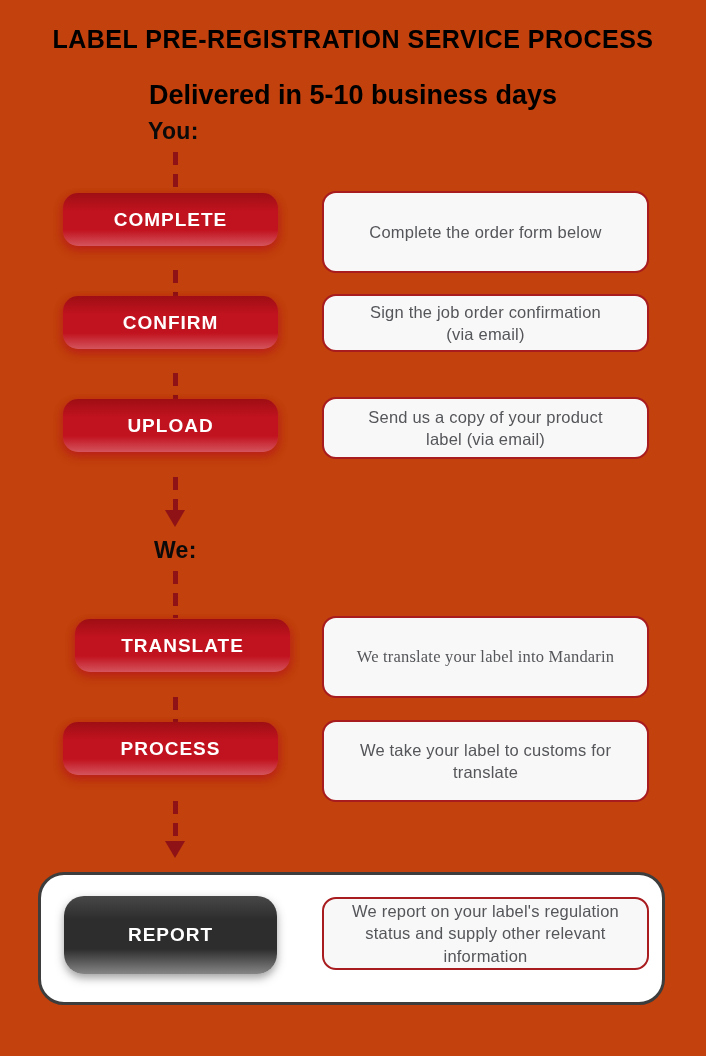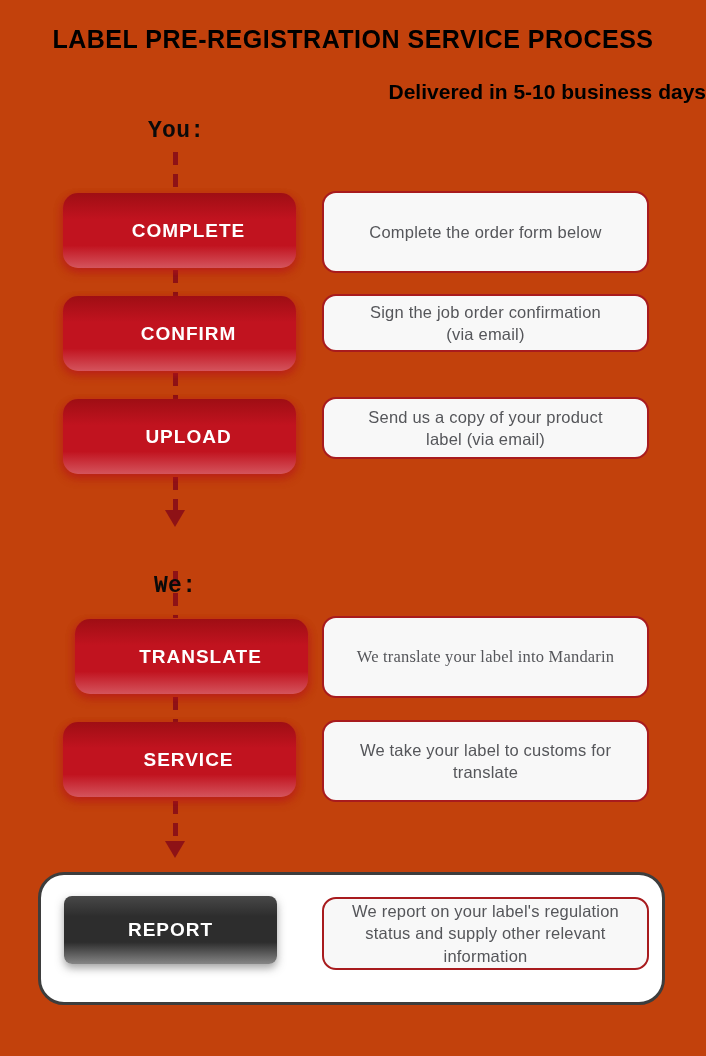--- a/index.html
+++ b/index.html
@@ -28,32 +28,31 @@
     top: 25px; left: 0; width: 100%;
     text-align: center;
     font-size: 25px;
     font-weight: bold;
     letter-spacing: 0.5px;
     color: var(--title_text);
   }
   .page-subtitle {
     position: absolute;
     top: 80px; left: 0; width: 100%;
-    text-align: right;
-    font-size: 21px;
+    text-align: center;
+    font-size: 27px;
     font-weight: bold;
     color: var(--title_text);
   }
   .section-label {
     position: absolute;
     font-size: 23px;
     font-weight: bold;
     color: #0a0a0a;
     letter-spacing: 0.3px;
-    font-family: Liberation Mono, monospace;
   }
   .connector {
     position: absolute;
     left: 173px;
     width: 5px;
     background: repeating-linear-gradient(180deg,
       var(--connector_red) 0px, var(--connector_red) 13px,
       transparent 13px, transparent 22px);
   }
   .arrowhead {
@@ -61,38 +60,37 @@
     left: 165px;
     width: 0; height: 0;
     border-left: 10px solid transparent;
     border-right: 10px solid transparent;
     border-top: 17px solid var(--connector_red);
   }
   .step-button {
     position: absolute;
     left: 63px;
     width: 215px;
-    height: 75px;
+    height: 53px;
     border-radius: 15px;
     display: flex;
     align-items: center;
     justify-content: center;
     color: #ffffff;
     font-weight: bold;
     font-size: 19px;
     letter-spacing: 1px;
     background: linear-gradient(180deg,
       var(--step_button_red_dark) 0%,
       var(--step_button_red) 35%,
       var(--step_button_red) 70%,
       var(--step_button_red_fade) 100%);
     box-shadow: 0 5px 10px rgba(185, 18, 30, 0.45),
                 -3px 2px 6px rgba(185, 18, 30, 0.25),
                  3px 2px 6px rgba(185, 18, 30, 0.25);
-    padding-left: 18px;
   }
   .desc-box {
     position: absolute;
     left: 322px;
     width: 327px;
     box-sizing: border-box;
     border: 2px solid var(--description_border_red);
     border-radius: 14px;
     background: var(--description_background);
     color: var(--description_text);
@@ -110,22 +108,22 @@
     left: 38px; top: 872px;
     width: 627px; height: 133px;
     box-sizing: border-box;
     border: 3px solid var(--final_box_border);
     border-radius: 26px;
     background: #ffffff;
   }
   .report-button {
     position: absolute;
     left: 64px; top: 896px;
-    width: 213px; height: 68px;
-    border-radius: 8px;
+    width: 213px; height: 78px;
+    border-radius: 20px;
     display: flex;
     align-items: center;
     justify-content: center;
     color: #ffffff;
     font-weight: bold;
     font-size: 19px;
     letter-spacing: 1px;
     background: linear-gradient(180deg,
       #484848 0%,
       var(--report_button_dark) 30%,
@@ -157,25 +155,25 @@
 
   <div class="step-button" style="top:193px;">COMPLETE</div>
   <div class="desc-box" style="top:191px; height:82px;">Complete the order form below</div>
 
   <div class="step-button" style="top:296px;">CONFIRM</div>
   <div class="desc-box" style="top:294px; height:58px;">Sign the job order confirmation (via email)</div>
 
   <div class="step-button" style="top:399px;">UPLOAD</div>
   <div class="desc-box" style="top:397px; height:62px;">Send us a copy of your product label (via email)</div>
 
-  <div class="section-label" style="top:537px; left:154px;margin-top:36px;">We:</div>
+  <div class="section-label" style="top:537px; left:154px;">We:</div>
 
   <div class="step-button" style="top:619px;margin-left:12px;">TRANSLATE</div>
   <div class="desc-box" style="top:616px; height:82px;font-family:Liberation Serif, serif;">We translate your label into Mandarin</div>
 
-  <div class="step-button" style="top:722px;">SERVICE</div>
+  <div class="step-button" style="top:722px;">PROCESS</div>
   <div class="desc-box" style="top:720px; height:82px;">We take your label to customs for translate</div>
 
   <div class="final-box"></div>
   <div class="report-button">REPORT</div>
   <div class="desc-box report-desc">We report on your label's regulation status and supply other relevant information</div>
 
 </div>
 
 </body></html>

